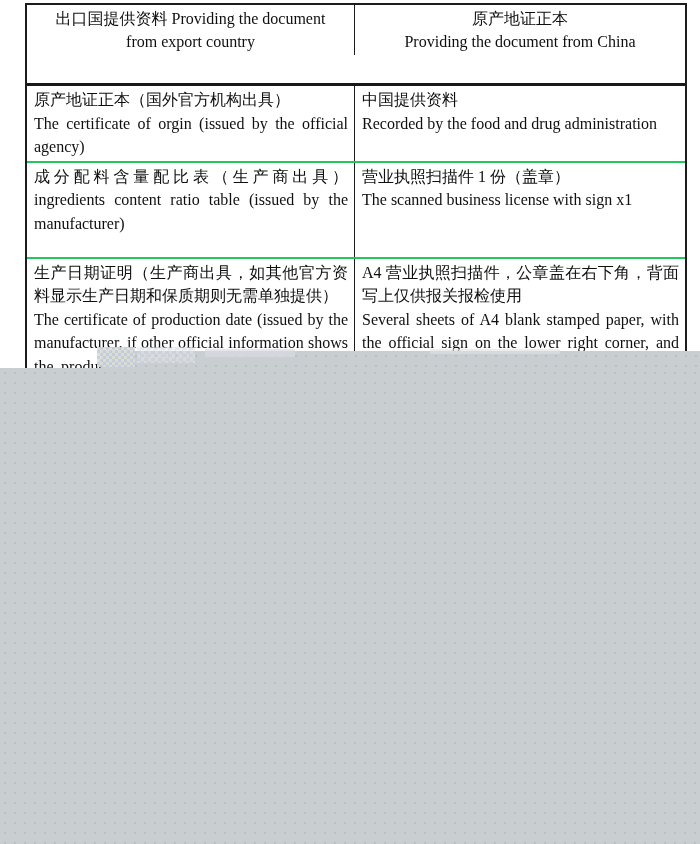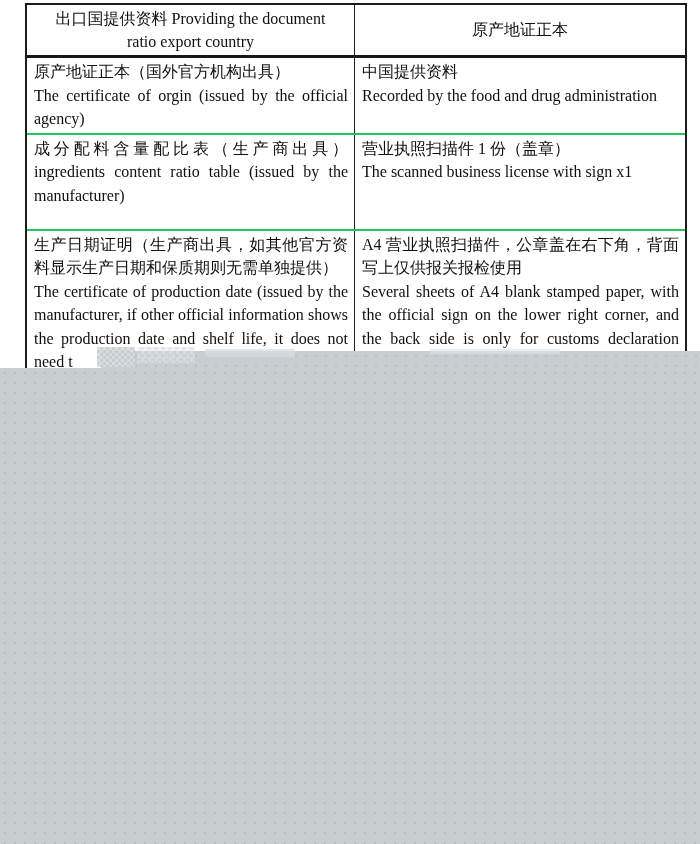--- a/index.html
+++ b/index.html
@@ -54,21 +54,21 @@
     flex-direction: column;
     justify-content: center;
     text-align: center;
     padding: 1px 4px;
   }
   .h-line { line-height: 23.5px; }
 
   .para { margin: 0; text-align: justify; }
   .para.stretch { text-align-last: justify; }
 
-  .r-0 { min-height: 70px; }
+  .r-0 { min-height: 70px; margin-top: 28px; }
   .r-1 { min-height: 96px; }
   .r-2 { min-height: 152px; }
 
   
   .gray-bg {
     background-color: #c9ced1;
     background-image: radial-gradient(circle, #b9c0c4 0.9px, rgba(0,0,0,0) 1.05px);
     background-size: 10px 10px;
   }
   .overlay-main {
@@ -110,24 +110,25 @@
   }
 </style>
 </head>
 <body>
 
 <div class="stage">
   <div class="doc-table" id="tableRoot" style="border-color: rgb(28, 28, 28);">
       <div class="t-row t-header">
         <div class="t-cell c-left">
           <div class="h-line">出口国提供资料 Providing the document</div>
-          <div class="h-line">ratio export country</div>
+          <div class="h-line">from export country</div>
         </div>
         <div class="t-cell c-right">
           <div class="h-line">原产地证正本</div>
+          <div class="h-line">Providing the document from China</div>
         </div>
       </div>
       <div class="t-row r-0 after-header">
         <div class="t-cell c-left">
           <p class="para">原产地证正本（国外官方机构出具）</p>
           <p class="para">The certificate of orgin (issued by the official agency)</p>
         </div>
         <div class="t-cell c-right">
           <p class="para">中国提供资料</p>
           <p class="para">Recorded by the food and drug administration</p>

